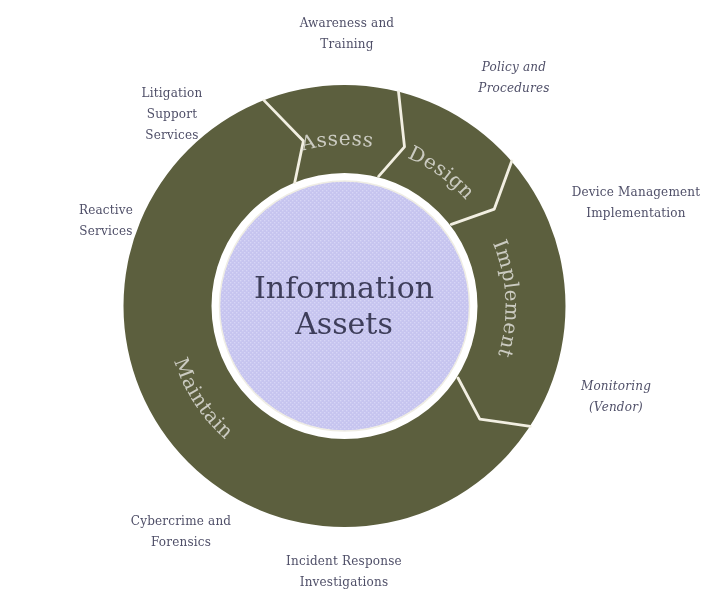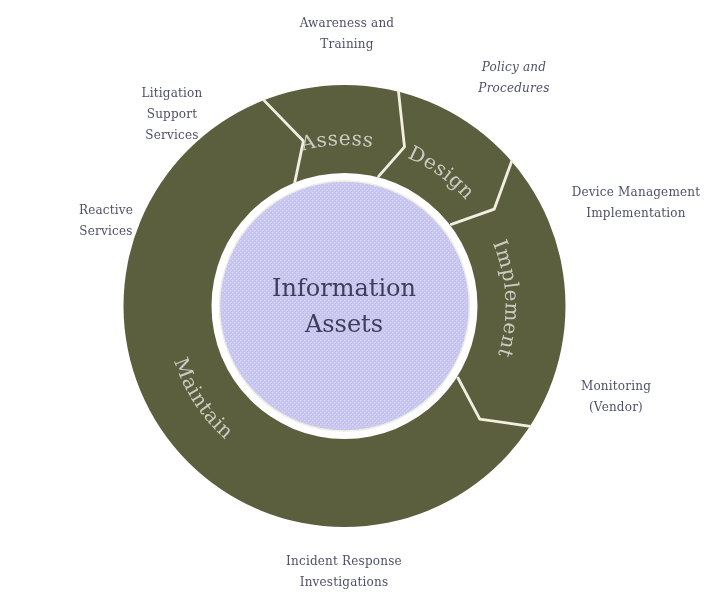--- a/index.html
+++ b/index.html
@@ -21,21 +21,21 @@
     color: #4f4f68;
     letter-spacing: 0.2px;
   }
   .center-label {
     position: absolute;
     left: 344px;
     top: 306px;
     transform: translate(-50%, -50%);
     width: 210px;
     text-align: center;
-    font-size: 24px;
+    font-size: 30px;
     line-height: 36px;
     color: #3e3e5a;
   }
   .phase-text {
     font-family: "DejaVu Serif", "Liberation Serif", serif;
     font-size: 20px;
     letter-spacing: 0.6px;
     fill: #cbcbc1;
   }
 </style>
@@ -77,18 +77,19 @@
     <text class="phase-text" text-anchor="middle">
       <textPath href="#textArcCCW" startOffset="9.2%">Maintain</textPath>
     </text>
   </svg>
 
   <div class="center-label">Information Assets</div>
 
   <div class="outer-label" style="left:347px; top:13px;  width:112px;">Awareness and Training</div>
   <div class="outer-label" style="left:514px; top:57px;  width:100px;font-style:italic;">Policy and Procedures</div>
   <div class="outer-label" style="left:636px; top:182px; width:132px;">Device Management Implementation</div>
-  <div class="outer-label" style="left:616px; top:376px; width:98px;">Monitoring (Vendor)</div>
+  <div class="outer-label" style="left:616px; top:376px; width:98px;font-style:italic;">Monitoring (Vendor)</div>
   <div class="outer-label" style="left:344px; top:551px; width:160px;">Incident Response Investigations</div>
+  <div class="outer-label" style="left:181px; top:511px; width:116px;">Cybercrime and Forensics</div>
   <div class="outer-label" style="left:79px;  top:200px; width:80px;margin-left:27px;">Reactive Services</div>
   <div class="outer-label" style="left:172px; top:54px;  width:92px;margin-top:29px;">Litigation Support Services</div>
 
 </div>
 
 </body></html>

